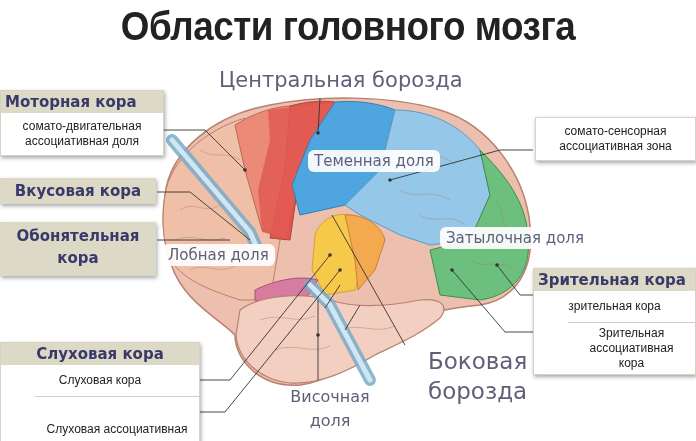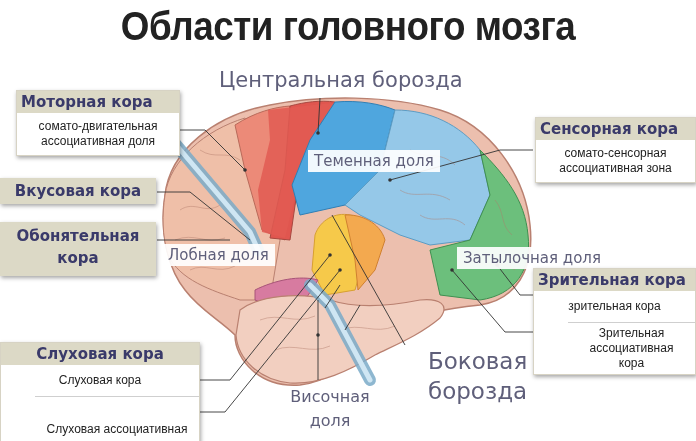--- a/index.html
+++ b/index.html
@@ -4,21 +4,21 @@
 <style>
   * { box-sizing: border-box; margin: 0; padding: 0; }
   body { width: 696px; height: 441px; background: #ffffff; position: relative; overflow: hidden; font-family: "Liberation Sans", sans-serif; }
   .title { position: absolute; left: 0; top: 4px; width: 696px; text-align: center; font-size: 40px; font-weight: bold; color: #222; letter-spacing: -0.5px; transform: scaleX(0.92); transform-origin: center; }
   .stage { position: absolute; left: 0; top: 0; width: 696px; height: 335px; }
   .box { position: absolute; background: #fff; box-shadow: 1px 2px 4px rgba(0,0,0,0.35); border: 1px solid #d7d3c4; }
   .box-head { background: #dcd9c6; color: #3a3a6a; font-weight: bold; font-family: "DejaVu Sans", sans-serif; font-size: 15px; padding: 2px 4px; white-space: nowrap; }
   .box-row { font-size: 12px; color: #222; text-align: center; padding: 3px 4px; line-height: 15px; }
   .box-row + .box-row { border-top: 1px solid #cfcfcf; margin-left: 34px; }
   .solo { position: absolute; background: #dcd9c6; color: #3a3a6a; font-weight: bold; font-family: "DejaVu Sans", sans-serif; font-size: 15px; padding: 3px 6px; box-shadow: 1px 2px 4px rgba(0,0,0,0.35); text-align: center; line-height: 22px; }
-  .lbl { position: absolute; background: rgba(255,255,255,0.92); color: #5f5f7a; font-family: "DejaVu Sans", sans-serif; font-size: 15px; padding: 2px 6px; white-space: nowrap; }
+  .lbl { position: absolute; background: rgba(255,255,255,0.92); color: #5f5f7a; font-family: "DejaVu Sans", sans-serif; font-size: 15px; padding: 2px 6px; white-space: nowrap; border-radius: 6px; }
   .free { position: absolute; color: #5f5f7a; font-family: "DejaVu Sans", sans-serif; white-space: nowrap; text-align: center; margin-left: 16px; }
 </style>
 </head>
 <body>
 
 <div class="stage">
 
   <div class="title">Области головного мозга</div>
 
   <svg width="696" height="441" style="position:absolute;left:0;top:0">
@@ -85,41 +85,40 @@
       <circle cx="318" cy="335" r="1.8"></circle>
         <circle cx="390" cy="180" r="1.8"></circle>
       <circle cx="497" cy="265" r="1.8"></circle>
         <circle cx="452" cy="270" r="1.8"></circle>
     </g>
   </svg>
 
   <div class="free" style="left:203px;top:68px;font-size:21px;">Центральная борозда</div>
   <div class="lbl" style="left:308px;top:150px;">Теменная доля</div>
   <div class="lbl" style="left:162px;top:244px;">Лобная доля</div>
-  <div class="lbl" style="left:457px;top:227px;margin-top:20px;">Затылочная доля</div>
+  <div class="lbl" style="left:440px;top:227px;">Затылочная доля</div>
   <div class="free" style="left:412px;top:346px;font-size:23px;width:100px;white-space:normal;line-height:30px;text-align:left;">Боковая борозда</div>
   <div class="free" style="left:264px;top:385px;font-size:16px;width:100px;white-space:normal;line-height:24px;">Височная доля</div>
 
-  <div class="box" style="left:16px;top:90px;width:164px;">
+  <div class="box" style="left:0;top:90px;width:164px;">
     <div class="box-head">Моторная кора</div>
     <div class="box-row" style="padding:6px 10px;">сомато-двигательная ассоциативная доля</div>
   </div>
 
   <div class="solo" style="left:0;top:222px;width:156px;height:54px;">Обонятельная кора</div>
 
   <div class="solo" style="left:0;top:178px;width:156px;padding:2px 4px;">Вкусовая кора</div>
 
   <div class="box" style="left:0;top:342px;width:200px;">
     <div class="box-head" style="text-align:center;">Слуховая кора</div>
     <div class="box-row" style="padding:8px 4px;">Слуховая кора</div>
     <div class="box-row" style="padding:25px 4px;">Слуховая ассоциативная зона</div>
   </div>
 
   <div class="box" style="left:535px;top:117px;width:161px;">
-    <div class="box-head">Сенсорная кора</div>
     <div class="box-row" style="padding:6px 12px;">сомато-сенсорная ассоциативная зона</div>
   </div>
 
   <div class="box" style="left:533px;top:268px;width:163px;">
     <div class="box-head">Зрительная кора</div>
     <div class="box-row" style="padding:8px 4px;">зрительная кора</div>
     <div class="box-row" style="padding:3px 14px;">Зрительная ассоциативная кора</div>
   </div>
 
 </div>

